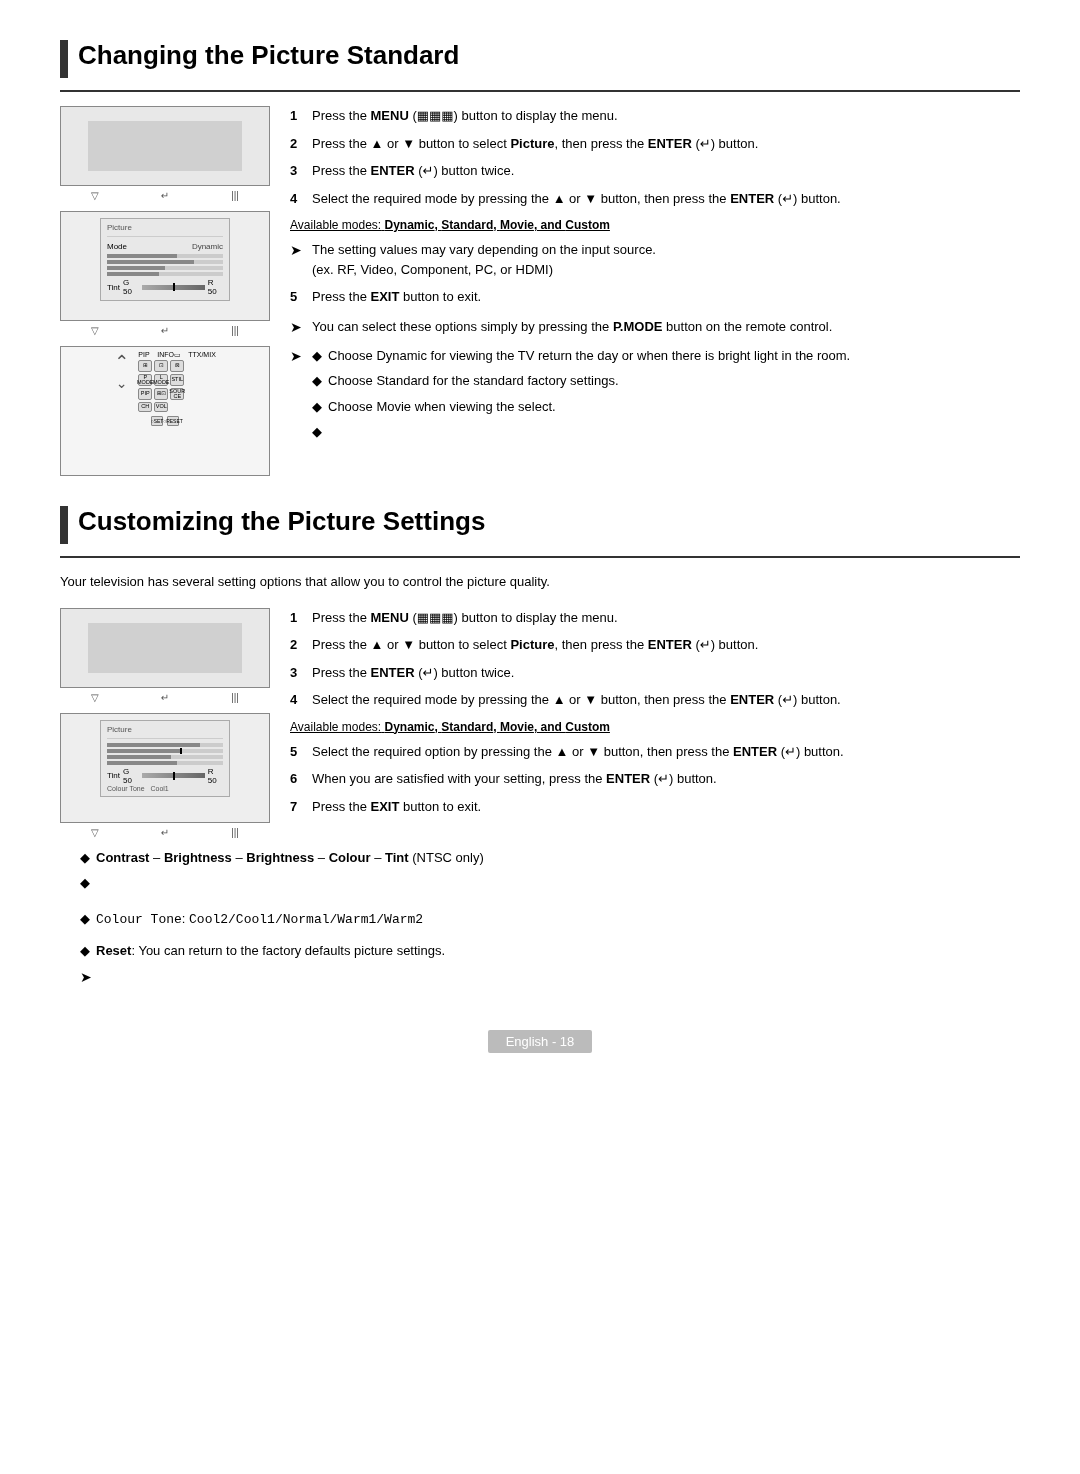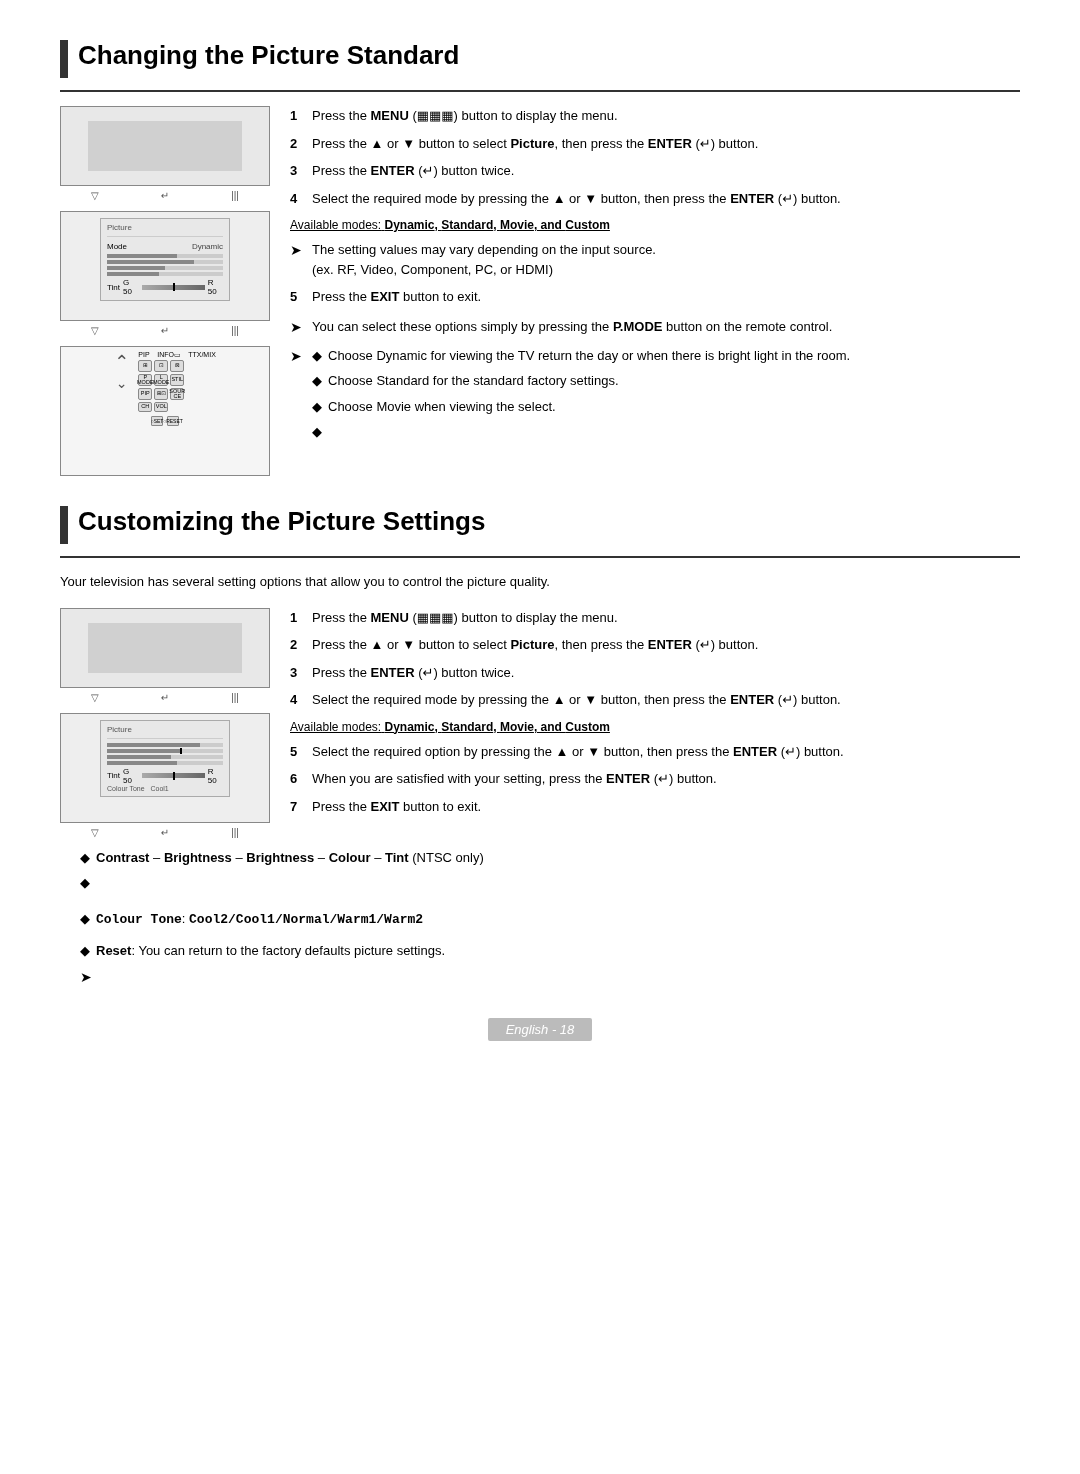--- a/index.html
+++ b/index.html
@@ -218,22 +218,21 @@
 
     .avail-modes {
       font-size: 12px;
       margin-bottom: 8px;
       text-decoration: underline;
     }
 
     .footer-bar {
       display: flex;
       justify-content: center;
-      margin-top: 30px;
-      font-style: italic;
+      margin-top: 42px;
     }
 
     .footer-badge {
       background: #bbb;
       color: #fff;
       padding: 4px 18px;
       font-size: 13px;
       border-radius: 2px;
     }
 
@@ -258,21 +257,21 @@
       background: #000;
       position: absolute;
       top: -1.5px;
       left: 50%;
     }
 
     hr.thin { border: none; border-top: 1px solid #ccc; margin: 4px 0; }
 
     code, .mono {
       font-family: 'Courier New', monospace;
-      font-weight: bold;
+      font-weight: normal;
       margin-top: 31px;
     }
   </style>
 </head>
 <body>
 
 <div class="section">
   <div class="section-header">
     <div class="section-bar"></div>
     <h1 class="section-title">Changing the Picture Standard</h1>

